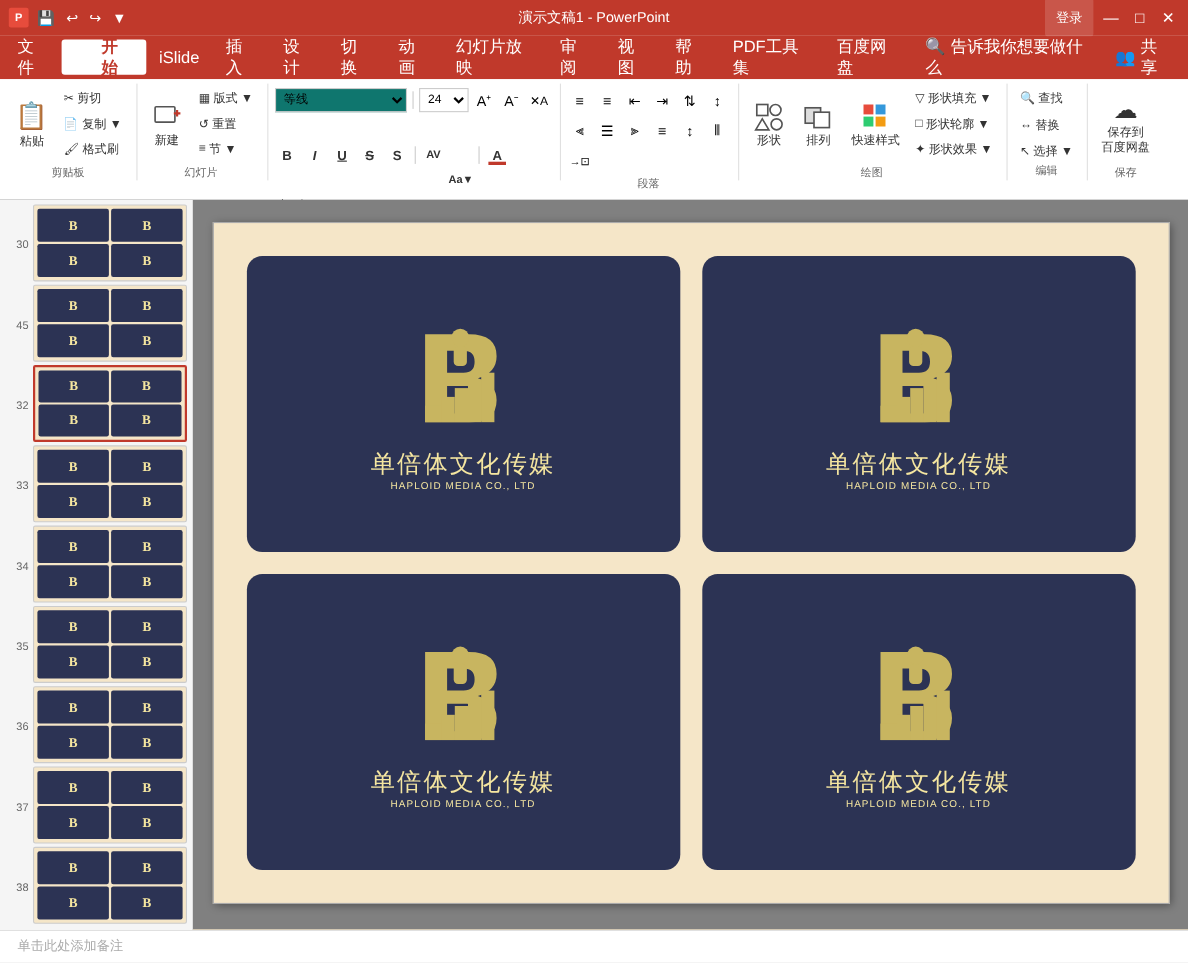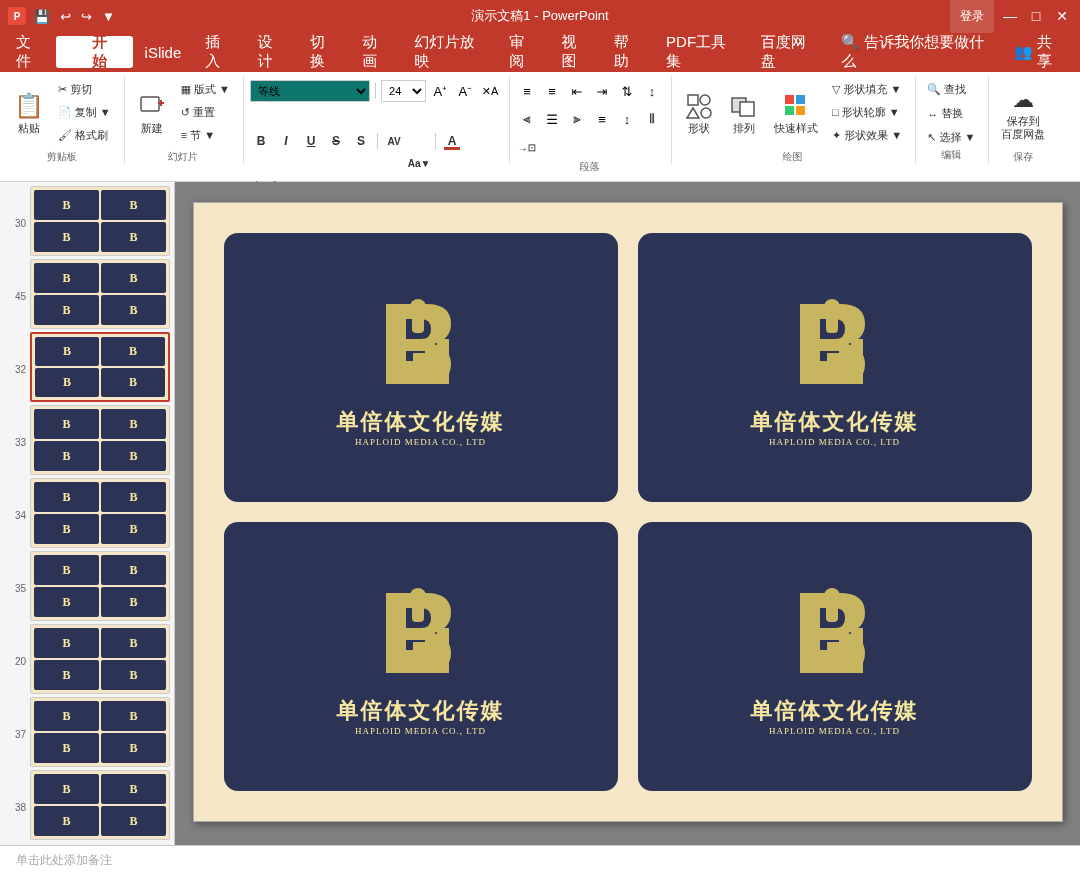--- a/index.html
+++ b/index.html
@@ -251,30 +251,30 @@
       justify-content: center;
       padding: 20px;
       gap: 8px;
     }
     .logo-text-area {
       text-align: center;
     }
     .logo-main-text {
       font-size: 22px;
       color: #f5e6a0;
-      font-weight: bold;
+      font-weight: normal;
       letter-spacing: 2px;
       font-family: 'Microsoft YaHei', sans-serif;
     }
     .logo-sub-text {
       font-size: 9px;
       color: #f5e6a0;
       letter-spacing: 1px;
       margin-top: 0;
-      font-family: Liberation Serif, serif;
+      font-family: Liberation Sans, sans-serif;
     }
 
     
     .logo-svg { width: 130px; height: 110px; }
 
     .notes-area {
       height: 30px;
       background: white;
       border-top: 1px solid #ccc;
       display: flex;
@@ -638,21 +638,21 @@
         <div class="thumb-logo">
             <span class="thumb-logo-inner">B</span>
           </div>
         <div class="thumb-logo">
             <span class="thumb-logo-inner">B</span>
           </div>
       </div>
     </div>
 
     <div class="slide-item">
-      <span class="slide-number">20</span>
+      <span class="slide-number">36</span>
       <div class="slide-thumb">
         <div class="thumb-logo">
             <span class="thumb-logo-inner">B</span>
           </div>
         <div class="thumb-logo">
             <span class="thumb-logo-inner">B</span>
           </div>
         <div class="thumb-logo">
             <span class="thumb-logo-inner">B</span>
           </div>

